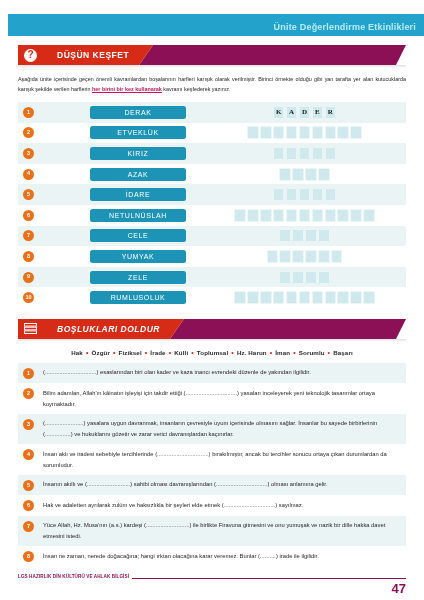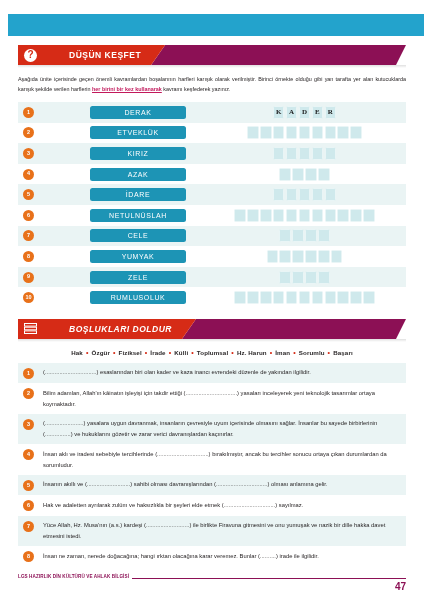--- a/index.html
+++ b/index.html
@@ -71,21 +71,21 @@
     flex: 0 0 auto;
     line-height: 1;
   }
   .banner-icon.lines {
     border-radius: 2px;
     background: transparent;
     position: relative;
   }
   .banner-icon.lines svg { display:block; }
   .banner-label {
-    margin-left: 20px;
+    margin-left: 8px;
     color: #ffffff;
     font-size: 8.5px;
     font-weight: bold;
     letter-spacing: 0.5px;
     white-space: nowrap;
     padding-left: 12px;
   }
   .banner-right {
     flex: 1;
     background: #8c1055;
@@ -238,31 +238,32 @@
     padding-right: 3px;
     font-size: 4.6px;
     font-weight: bold;
     color: #8c1055;
     letter-spacing: 0.1px;
     white-space: nowrap;
   }
   .footer-page {
     position: absolute;
     right: 0; top: 7px;
-    font-size: 10px;
+    font-size: 13px;
     font-weight: bold;
     color: #8c1055;
   }
 </style>
 </head>
 <body>
 
 <div class="page">
 
   <div class="top-band"></div>
+  <div class="top-band-title">Ünite Değerlendirme Etkinlikleri</div>
 
   <div class="page-body">
     <div class="content">
 
       <div class="banner">
         <div class="banner-shadow"></div>
         <div class="banner-left">
           <div class="banner-icon">
             <span>?</span>
           </div>

